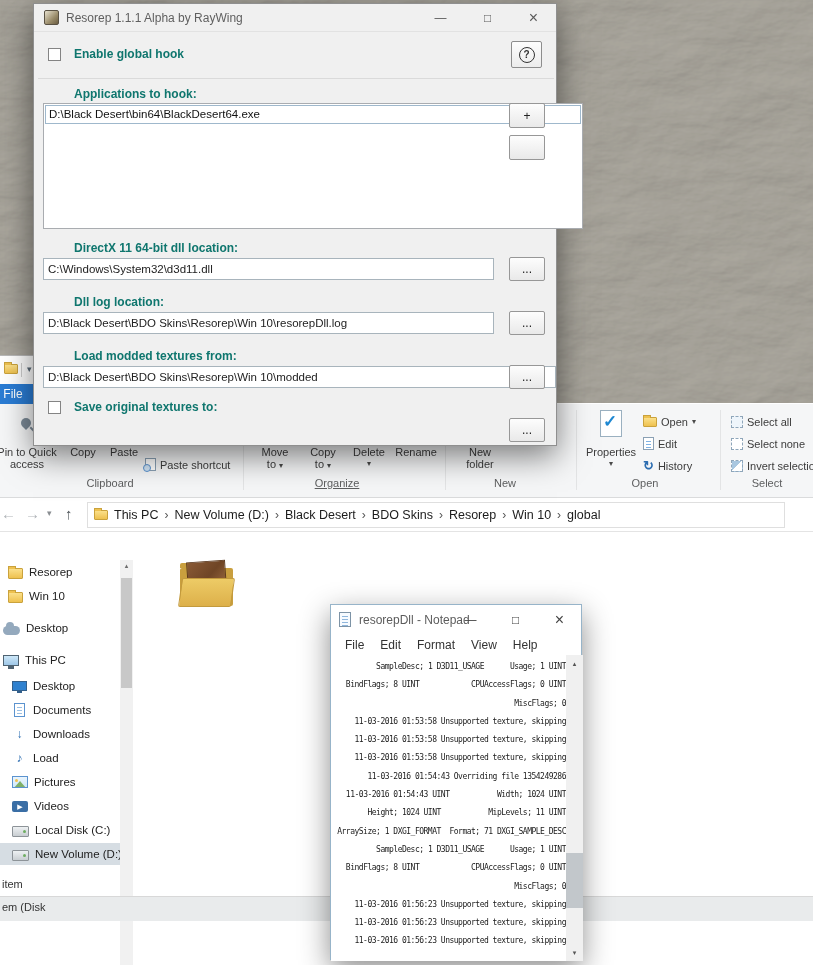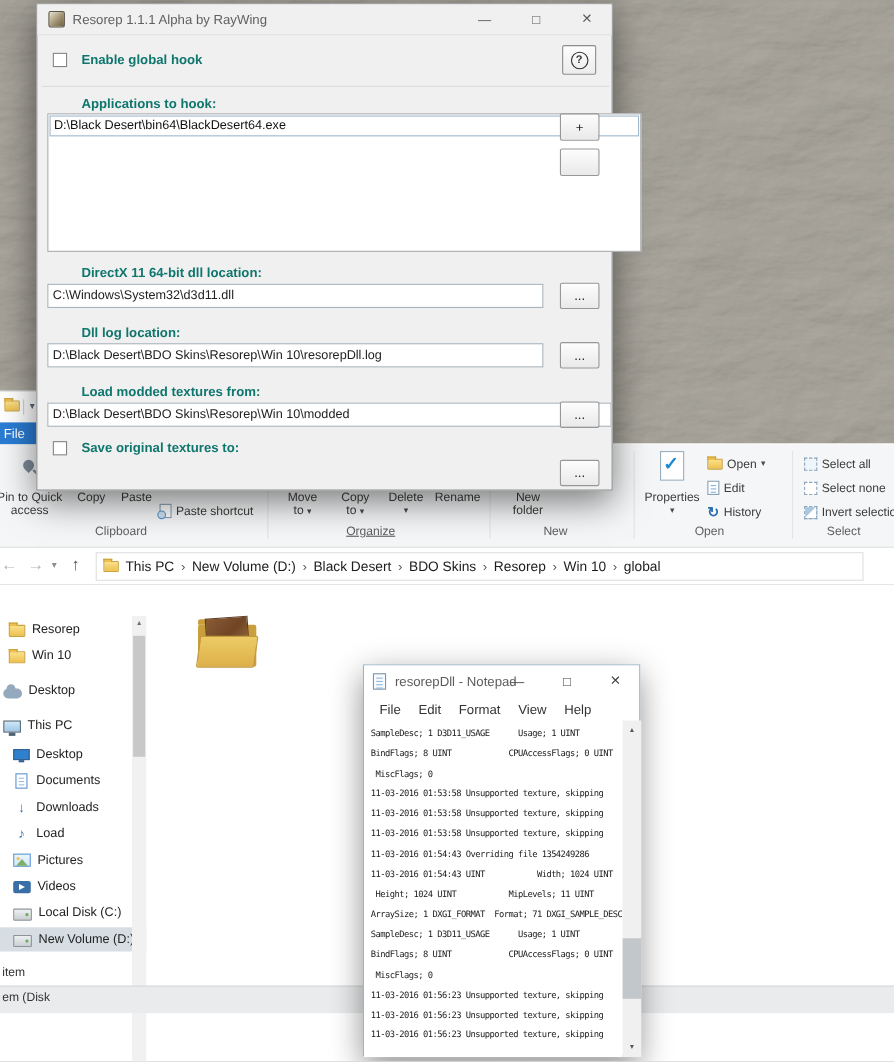--- a/index.html
+++ b/index.html
@@ -109,21 +109,21 @@
   .notepad { position:absolute; left:330px; top:604px; width:252px; height:356px; background:#fff; border:1px solid #97b4c9; box-shadow:0 10px 28px rgba(0,0,0,.45); z-index:4; }
   .np-title { position:absolute; left:0; top:0; width:100%; height:30px; background:#fff; }
   .np-ic { position:absolute; left:8px; top:7px; width:12px; height:15px; background:#f7fbff; border:1px solid #7d93a6; }
   .np-ic::before { content:""; position:absolute; left:2px; top:3px; right:2px; height:1px; background:#8fb6dc; box-shadow:0 3px 0 #8fb6dc, 0 6px 0 #8fb6dc, 0 9px 0 #8fb6dc; }
   .np-title-text { position:absolute; left:28px; top:8px; font-size:12px; color:#5c5c5c; }
   .np-btn { position:absolute; top:0; height:30px; width:45px; display:flex; align-items:center; justify-content:center; color:#444; font-size:12px; }
   .np-btn.close { font-size:16px; }
   .np-menu { position:absolute; left:0; top:30px; width:100%; height:20px; background:#fff; padding-left:6px; display:flex; align-items:center; }
   .np-menu span { font-size:12px; color:#333; padding:0 8px; }
   .np-text { position:absolute; left:0; top:50px; width:235px; height:306px; background:#fff; overflow:hidden; padding-top:3px; }
-  .np-line { font-family:"DejaVu Sans Mono", monospace; font-size:8px; letter-spacing:-0.5px; line-height:18.3px; height:18.3px; color:#1a1a1a; white-space:pre; padding-left:6px; }
+  .np-line { font-family:"DejaVu Sans Mono", monospace; font-size:8px; letter-spacing:-0.5px; line-height:18.3px; height:18.3px; color:#1a1a1a; white-space:pre; padding-left:6px;text-align:right; }
   .np-scroll { position:absolute; left:235px; top:50px; width:17px; height:306px; background:#f0f0f0; }
   .np-scroll .up, .np-scroll .down { position:absolute; left:0; width:17px; height:17px; text-align:center; font-size:7px; color:#555; line-height:17px; }
   .np-scroll .up { top:0; } .np-scroll .down { bottom:0; }
   .np-thumb { position:absolute; left:0; top:198px; width:17px; height:55px; background:#c2c7cb; }
 </style>
 </head>
 <body>
 
 <div class="stage">
 

